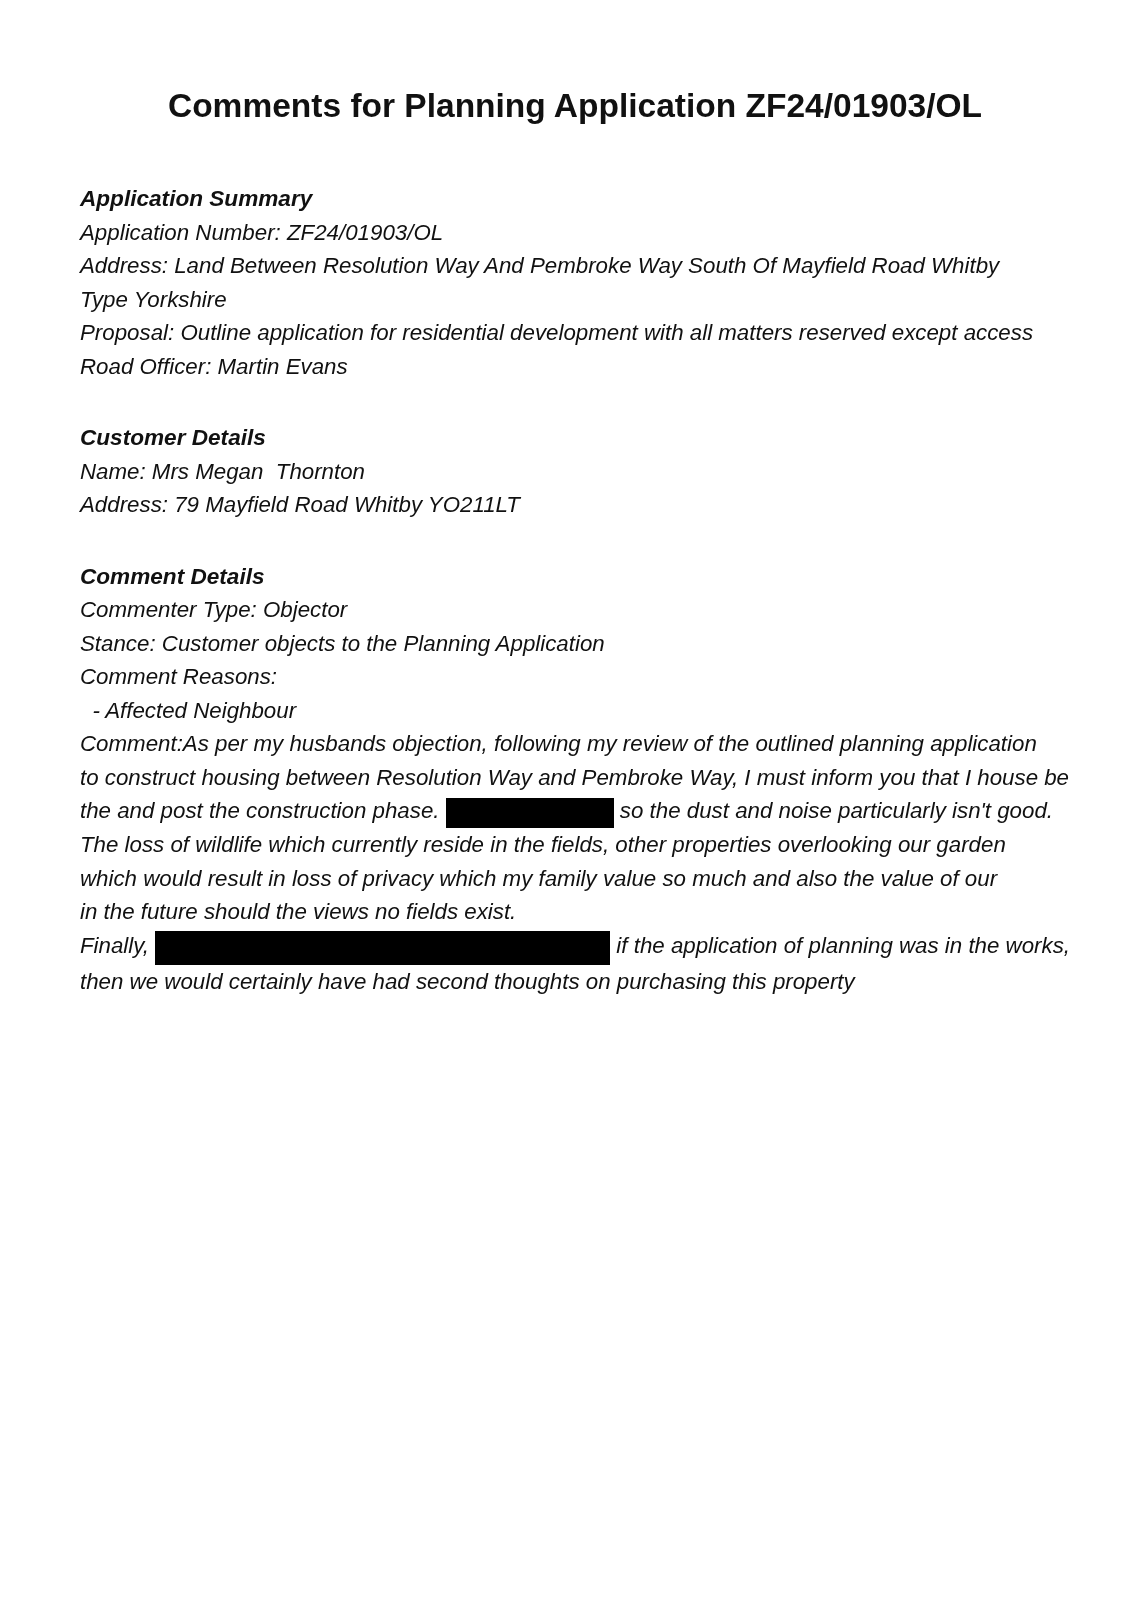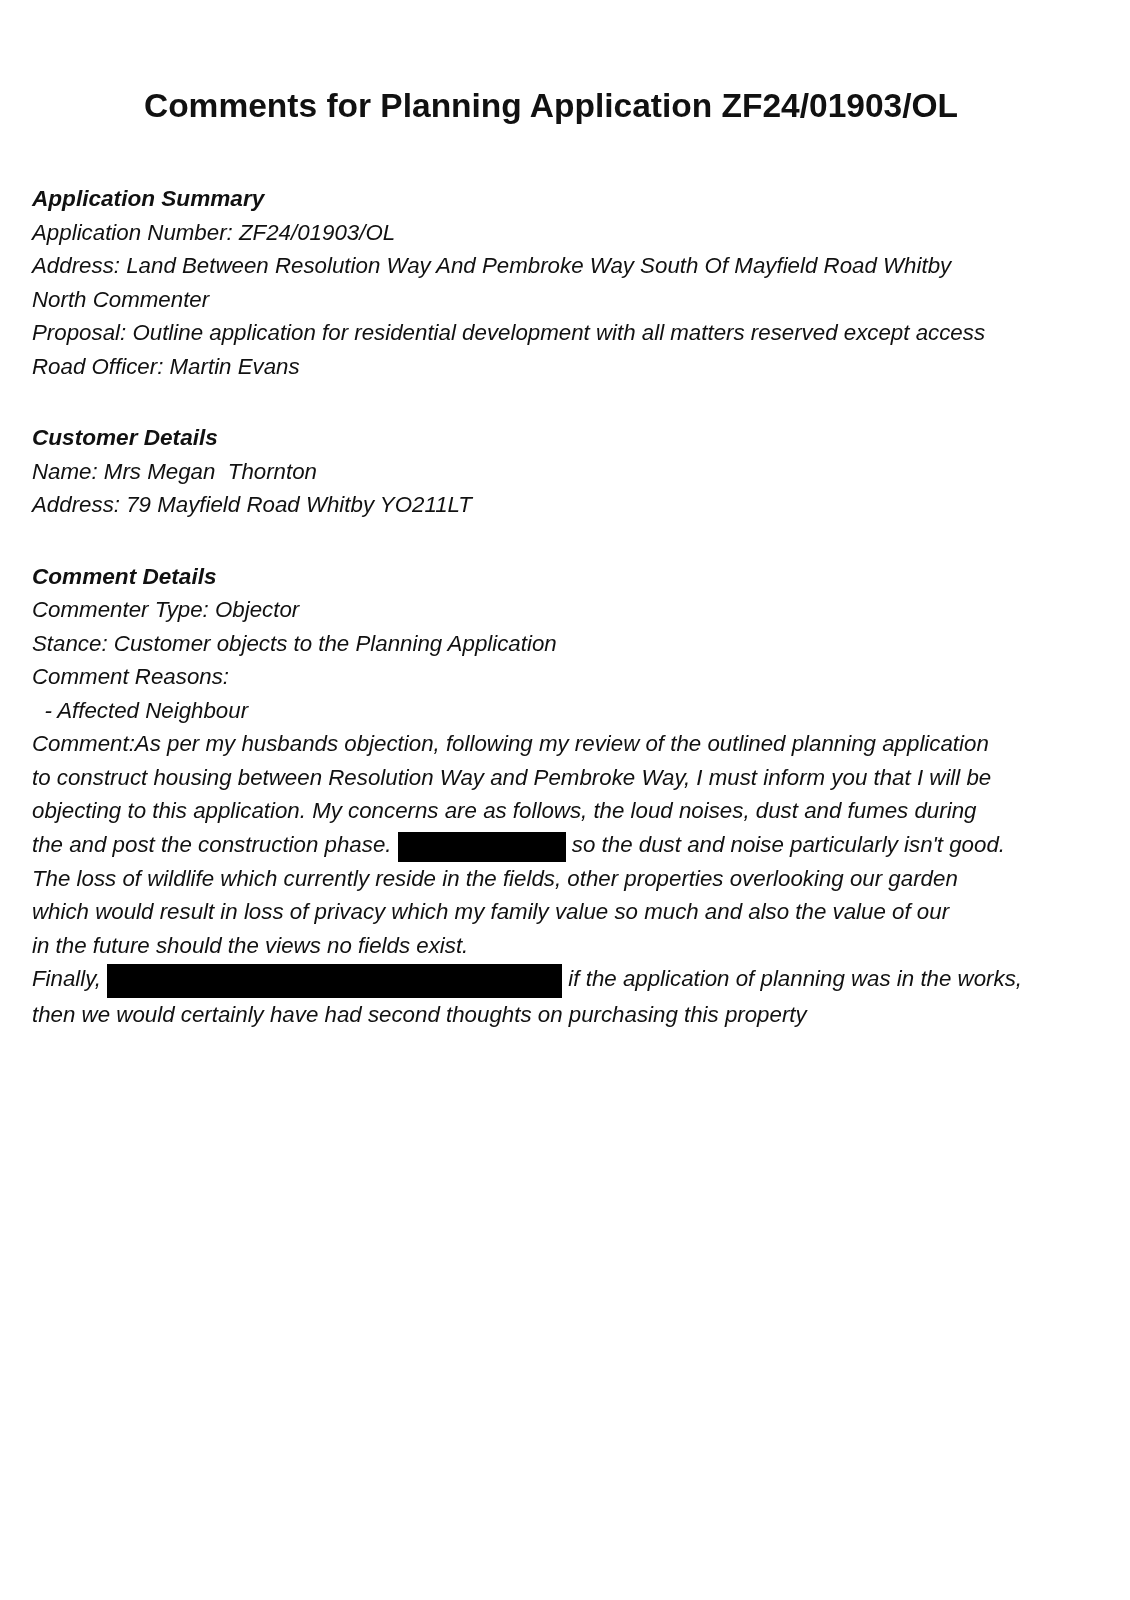--- a/index.html
+++ b/index.html
@@ -2,21 +2,21 @@
 <html><head>
 <meta charset="utf-8">
 <style>
   html, body { margin: 0; padding: 0; background: #ffffff; }
   body {
     width: 1130px; height: 1600px;
     font-family: "Liberation Sans", sans-serif;
     color: #111111;
     overflow: hidden;
   }
-  .doc { padding: 0 60px 0 32px; }
+  .doc { padding: 0 60px 0 32px; margin-left: 48px; }
   .title {
     margin: 86px 0 0 0;
     font-size: 33.5px;
     line-height: 40px;
     font-weight: 700;
     text-align: center;
     white-space: pre;
   }
   .section { margin-top: 38px; font-style: italic; }
   .section:first-of-type { margin-top: 56px; }
@@ -39,38 +39,37 @@
 </head>
 <body>
 
 <div class="doc">
   <h1 class="title">Comments for Planning Application ZF24/01903/OL</h1>
   <div>
       <section class="section">
         <div class="heading">Application Summary</div>
         <div class="line"><span>Application Number: ZF24/01903/OL</span></div>
         <div class="line"><span>Address: Land Between Resolution Way And Pembroke Way South Of Mayfield Road Whitby</span></div>
-        <div class="line"><span>North Commenter</span></div>
+        <div class="line"><span>Type Yorkshire</span></div>
         <div class="line"><span>Proposal: Outline application for residential development with all matters reserved except access</span></div>
         <div class="line"><span>Road Officer: Martin Evans</span></div>
       </section>
       <section class="section">
         <div class="heading">Customer Details</div>
         <div class="line"><span>Name: Mrs Megan  Thornton</span></div>
         <div class="line"><span>Address: 79 Mayfield Road Whitby YO211LT</span></div>
       </section>
       <section class="section">
         <div class="heading">Comment Details</div>
         <div class="line"><span>Commenter Type: Objector</span></div>
         <div class="line"><span>Stance: Customer objects to the Planning Application</span></div>
         <div class="line"><span>Comment Reasons:</span></div>
         <div class="line"><span>  - Affected Neighbour</span></div>
         <div class="line"><span>Comment:As per my husbands objection, following my review of the outlined planning application</span></div>
-        <div class="line"><span>to construct housing between Resolution Way and Pembroke Way, I must inform you that I will be</span></div>
-        <div class="line"><span>objecting to this application. My concerns are as follows, the loud noises, dust and fumes during</span></div>
+        <div class="line"><span>to construct housing between Resolution Way and Pembroke Way, I must inform you that I house be</span></div>
         <div class="line"><span>the and post the construction phase. </span><span class="redaction" style="width: 168px; height: 30px; vertical-align: -10px; background: rgb(0, 0, 0);"></span><span> so the dust and noise particularly isn't good.</span></div>
         <div class="line"><span>The loss of wildlife which currently reside in the fields, other properties overlooking our garden</span></div>
         <div class="line"><span>which would result in loss of privacy which my family value so much and also the value of our</span></div>
         <div class="line"><span>in the future should the views no fields exist.</span></div>
         <div class="line"><span>Finally, </span><span class="redaction" style="width: 455px; height: 34px; vertical-align: -12px; background: rgb(0, 0, 0);"></span><span> if the application of planning was in the works,</span></div>
         <div class="line"><span>then we would certainly have had second thoughts on purchasing this property</span></div>
       </section>
     </div>
 </div>
 

